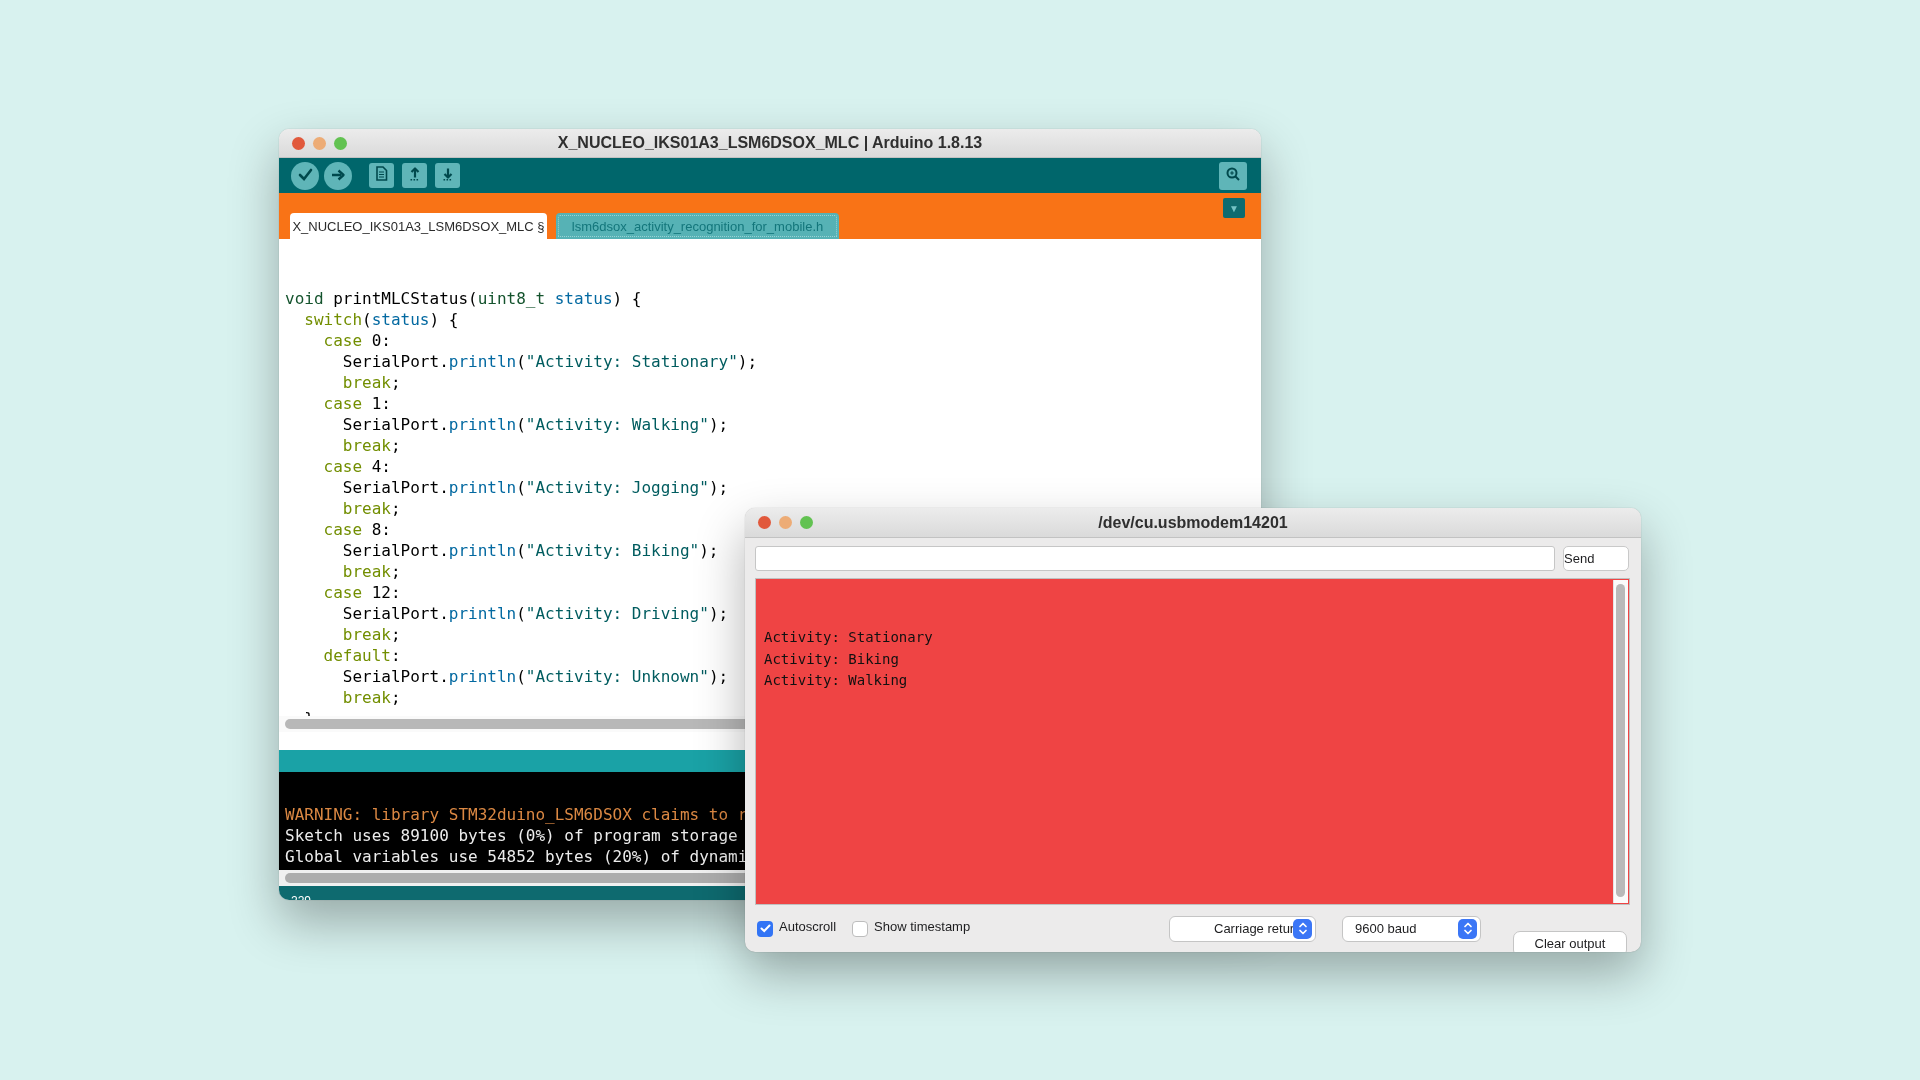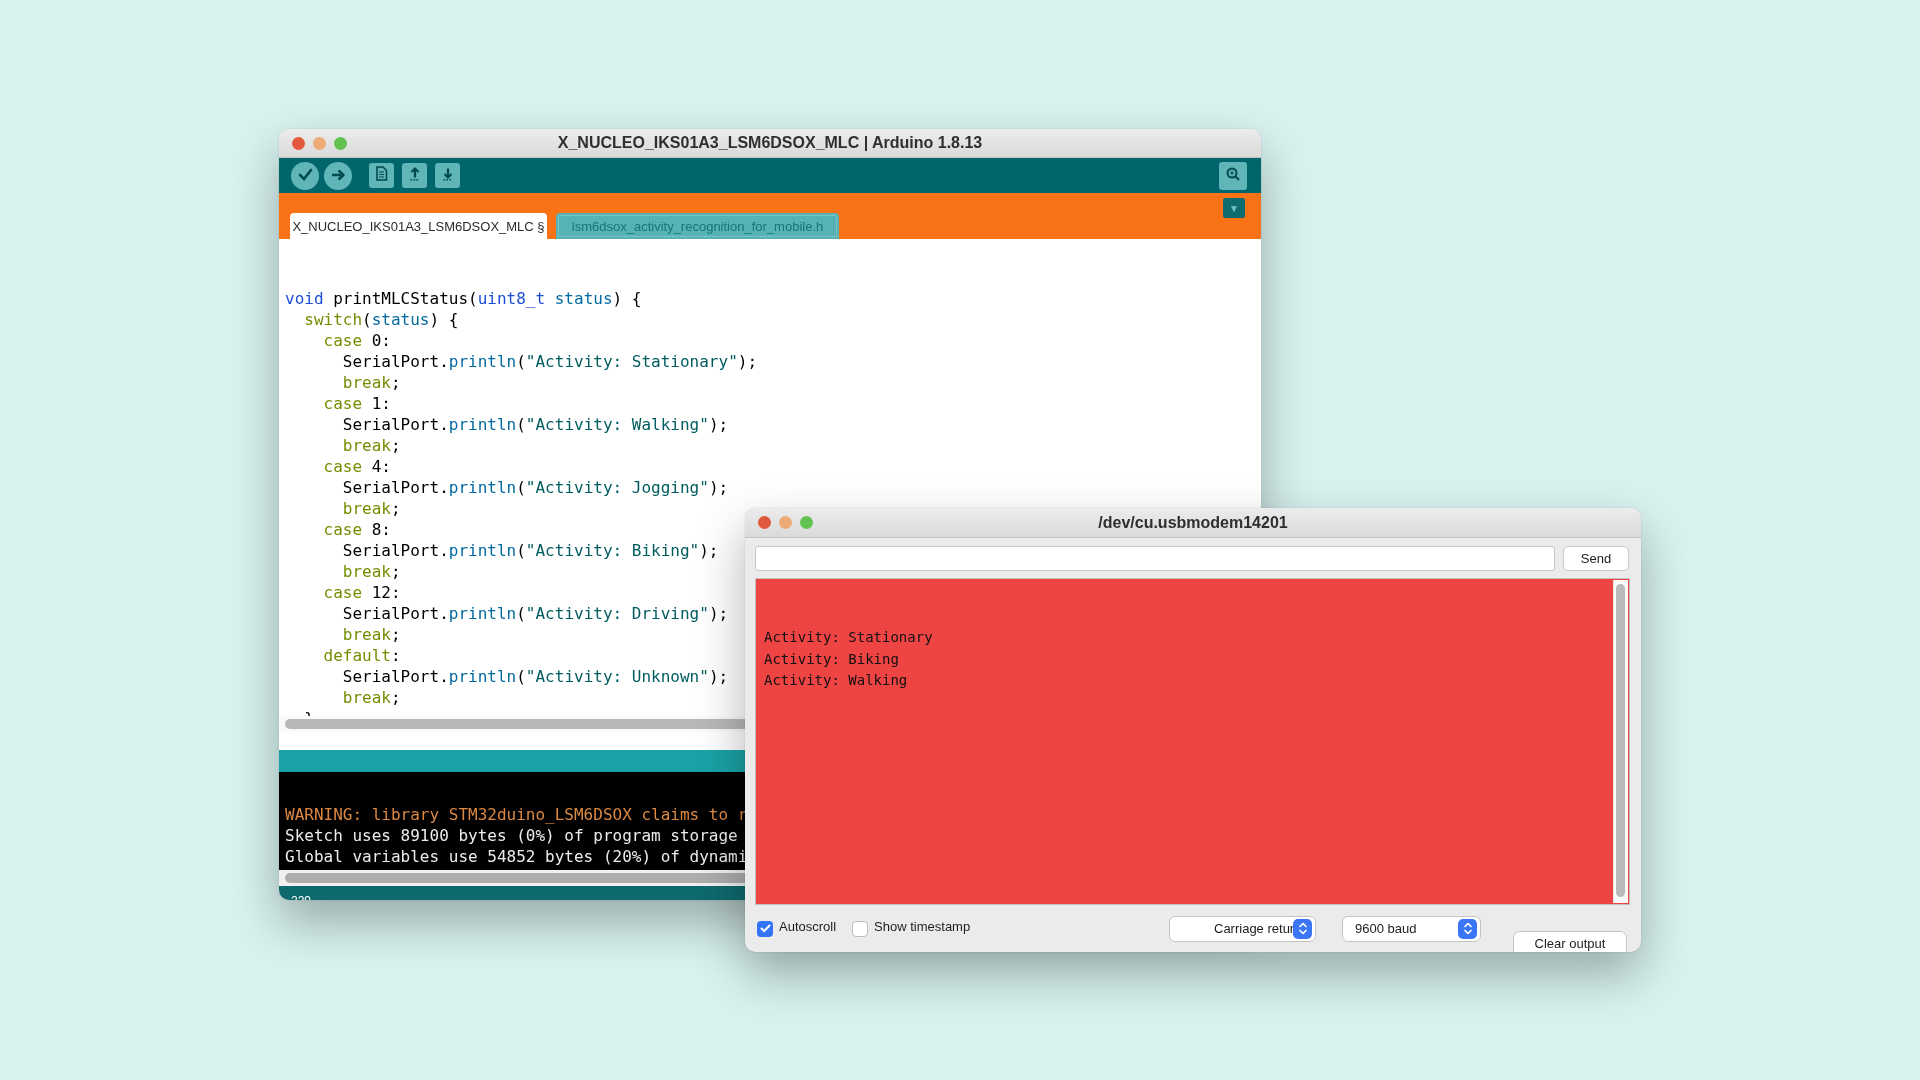--- a/index.html
+++ b/index.html
@@ -34,21 +34,21 @@
          display:flex; align-items:center; justify-content:center; white-space:nowrap; }
   .tab.active { left:11px; width:257px; background:#fff; color:#2b2b2b; }
   .tab.inactive { left:277px; width:283px; background:#56B2B5; color:#13767B;
                   outline:1px dotted #9AD2D4; outline-offset:-3px; }
   .tab-menu-btn { position:absolute; right:16px; top:5px; width:22px; height:20px; background:#0E6B6F;
                   border-radius:2px; display:flex; align-items:center; justify-content:center;
                   color:#74C3C6; font-size:10px; }
 
   .editor { height:477px; background:#fff; padding:7px 0 0 6px; overflow:hidden;
             font-family:"DejaVu Sans Mono", monospace; font-size:16px; line-height:21px; white-space:pre; }
-  .tok-t { color:#1d4ed8; } .tok-k { color:#728E00; } .tok-o { color:#0369a1;margin-top:38px; }
+  .tok-t { color:#14532d; } .tok-k { color:#728E00; } .tok-o { color:#0369a1;margin-top:38px; }
   .tok-s { color:#005C5F; } .tok-p { color:#000; }
 
   .hscroll { height:16px; background:#FAFAFA; position:relative; }
   .hscroll .thumb { position:absolute; top:3px; height:10px; left:6px; right:10px;
                     background:#B8B8B8; border-radius:5px; }
   .editor-bottom-gap { height:18px; background:#fff; }
   .console-header { height:22px; background:#1AA2A6; }
   .console { height:98px; background:#000; padding-left:6px; overflow:hidden;
              font-family:"DejaVu Sans Mono", monospace; font-size:16px; line-height:21px;
              color:#ECECEC; white-space:pre; }
@@ -62,21 +62,21 @@
 
   
   #serial-window { left:745px; top:508px; width:896px; height:444px; background:#ECEBEB; z-index:2; }
   #serial-window .titlebar { height:30px; }
 
   .serial-input { position:absolute; left:10px; right:86px; top:38px; height:25px;
                   border:1px solid #C6C6C6; border-radius:3px; background:#fff;
                   font:13px "Liberation Sans", sans-serif; padding:0 6px; outline:none; }
   .send-btn { position:absolute; right:12px; top:38px; width:66px; height:25px; background:#fff;
               border:1px solid #C9C9C9; border-radius:5px; font:13px "Liberation Sans", sans-serif;
-              color:#1d1d1f; display:flex; align-items:center; justify-content:center; }
+              color:#1d1d1f; display:flex; align-items:center; justify-content:flex-start; }
 
   .serial-output { position:absolute; left:10px; right:11px; top:70px; height:327px; background:#ef4444;
                    border:1px solid #C0C0C0; padding:5px 8px; overflow:hidden;
                    font-family:"DejaVu Sans Mono", monospace; font-size:14px; line-height:21.5px;
                    color:#111; white-space:pre; }
   .vscroll { position:absolute; top:1px; right:1px; bottom:1px; width:15px; background:#FBFBFB;
              border-left:1px solid #E4E4E4; }
   .vscroll .vthumb { position:absolute; top:4px; bottom:6px; left:2px; width:9px;
                      background:#B9B9B9; border-radius:5px; }
 

